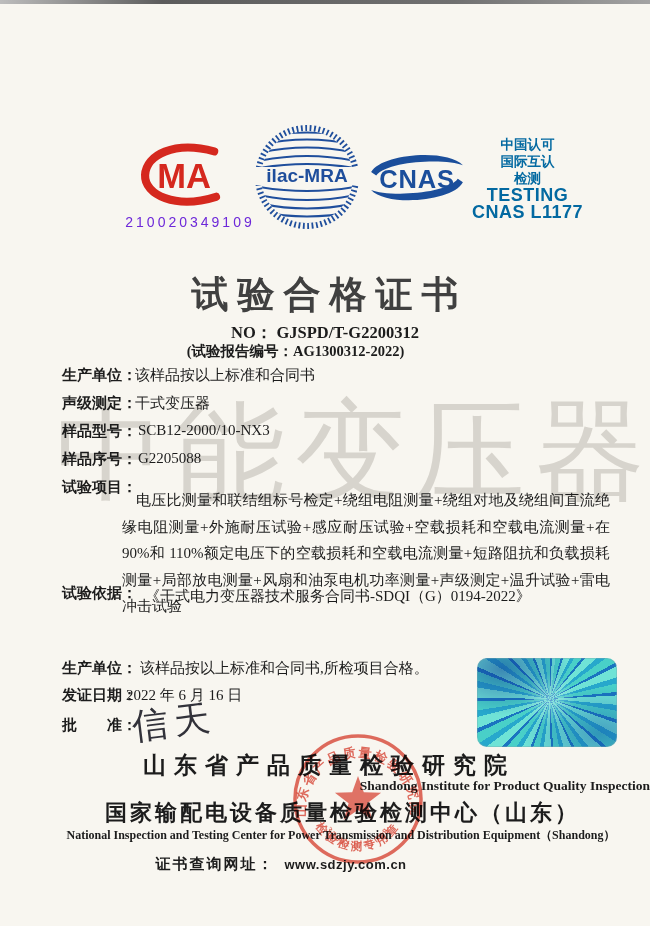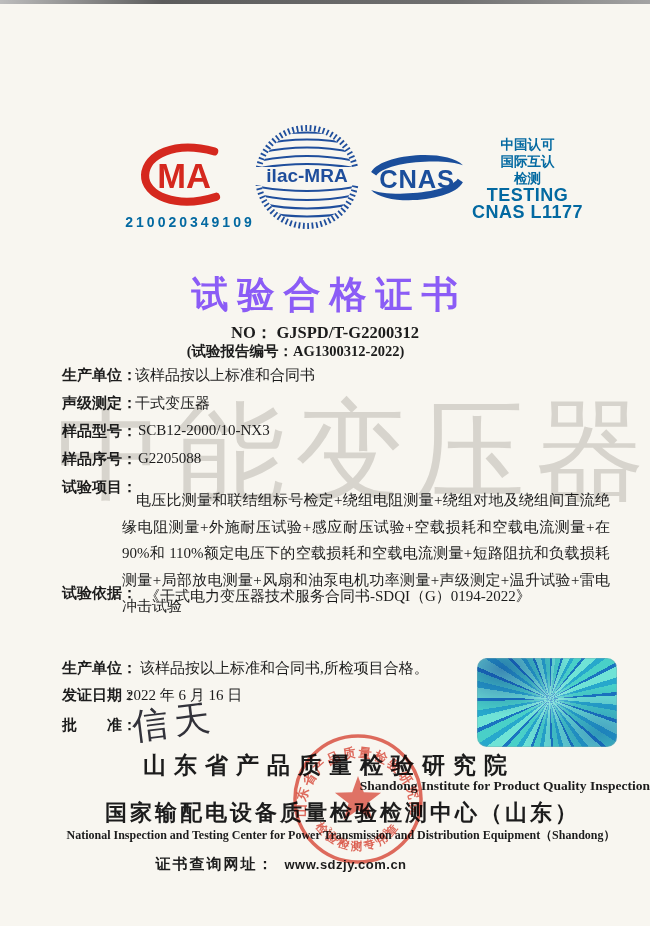--- a/index.html
+++ b/index.html
@@ -15,30 +15,30 @@
     background:linear-gradient(90deg,#bdbdbd,#5c5c5c 25%,#707070 70%,#a3a3a3);z-index:6;}
   
   .watermark{
     top:392px;left:55px;z-index:1;white-space:nowrap;
     font-size:110px;letter-spacing:10px;font-weight:400;
     color:#8e887e;opacity:.30;line-height:120px;
   }
   
   .cma-logo{left:136px;top:136px;z-index:2;}
   .cma-number{left:120px;top:214px;width:140px;text-align:center;z-index:2;
-    font-family:"Liberation Sans",sans-serif;font-weight:700;font-size:14px;
-    letter-spacing:3px;color:#0369a1;}
+    font-family:"Liberation Sans",sans-serif;font-weight:400;font-size:14px;
+    letter-spacing:3px;color:#6d28d9;}
   .ilac-logo{left:252px;top:122px;z-index:2;}
   .cnas-logo{left:366px;top:146px;z-index:2;}
   .accr-text{left:472px;top:136px;z-index:2;line-height:17px;color:#0369a1;
     font-family:"Liberation Sans",sans-serif;font-weight:700;font-size:13.5px;text-align:center;}
   .accr-text .en{font-size:18px;letter-spacing:.5px;}
   
   .title{top:270px;left:0;width:650px;text-align:center;z-index:2;
-    font-size:37px;font-weight:700;letter-spacing:9px;text-indent:9px;color:#8b5cf6;}
+    font-size:37px;font-weight:700;letter-spacing:9px;text-indent:9px;color:#404040;}
   .cert-no{top:322px;left:0;width:650px;text-align:center;z-index:2;
     font-size:16.5px;font-weight:700;}
   .report-no{top:342px;left:0;width:591px;text-align:center;z-index:2;
     font-size:14.5px;font-weight:700;}
   
   .flabel{left:62px;z-index:2;font-size:15px;font-weight:700;white-space:nowrap;}
   .fvalue{z-index:2;font-size:15px;white-space:nowrap;}
   .items-value{left:122px;top:477px;width:488px;z-index:2;font-size:15px;
     line-height:26.5px;text-align:justify;text-indent:14px;white-space:normal;margin-top:10px;}
   .basis-lines{left:145px;top:583px;width:480px;z-index:2;font-size:15px;line-height:26.5px;}

